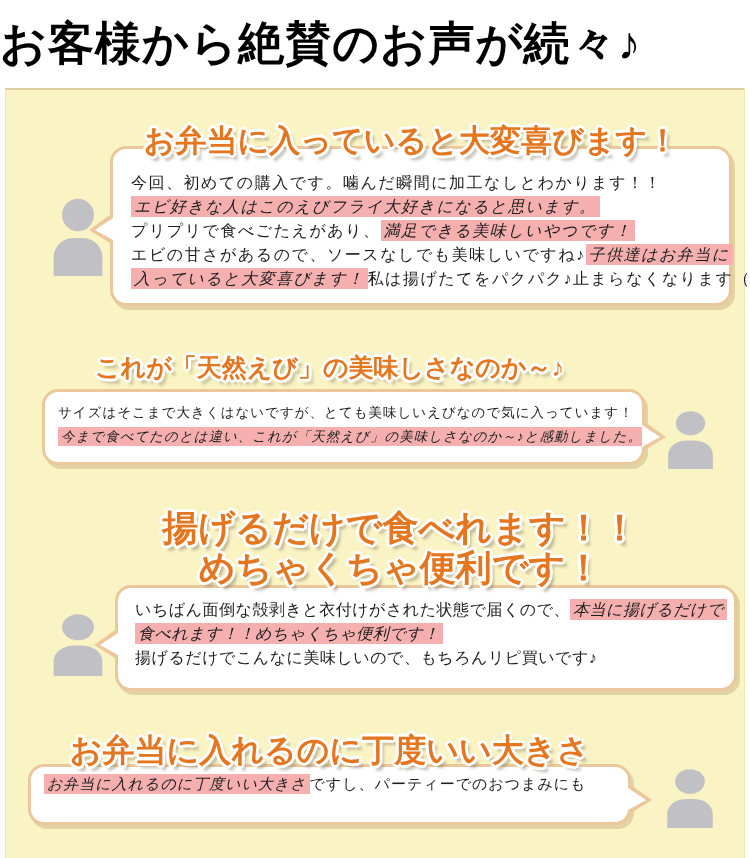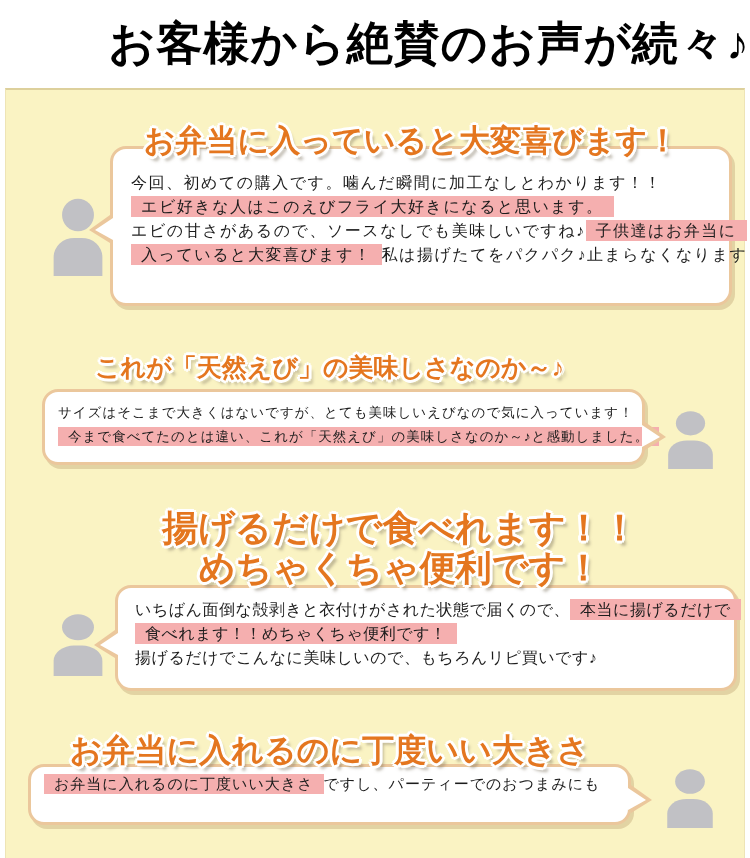--- a/index.html
+++ b/index.html
@@ -10,41 +10,41 @@
     --bubbleshadow:rgba(213,193,146,.65);
     --highlight:#f5afaf;
     --avatar:#c1c1c5;
     --ink:#1c1c1c;
   }
   *{margin:0;padding:0;box-sizing:border-box;}
   html,body{width:750px;height:858px;background:#fff;overflow:hidden;
     font-family:"Liberation Serif","DejaVu Serif",serif;}
   .stage{position:relative;width:750px;height:858px;}
 
-  .main-title{position:absolute;top:10px;left:0;width:750px;text-align:right;
+  .main-title{position:absolute;top:10px;left:0;width:750px;text-align:left;
     font-size:46px;font-weight:900;color:#000;letter-spacing:1px;line-height:68px;}
 
   .panel{position:absolute;left:5px;top:88px;width:740px;height:770px;
     background:var(--panel);border-top:2px solid var(--paneledge);
     border-left:1px solid #eee4b6;border-right:1px solid #eee4b6;}
 
   .testimonial{position:absolute;left:0;top:0;width:750px;}
 
   .t-heading{position:absolute;text-align:center;font-weight:900;color:var(--accent);
     z-index:3;line-height:1.12;white-space:nowrap;
     text-shadow:-2px -2px 0 #fff,2px -2px 0 #fff,-2px 2px 0 #fff,2px 2px 0 #fff,
       -3px 0 0 #fff,3px 0 0 #fff,0 -3px 0 #fff,0 3px 0 #fff,
       4px 5px 3px rgba(130,120,100,.5);}
   .h-line{display:block;}
 
   .bubble{position:absolute;background:#fff;border:3px solid var(--bubbleborder);
     border-radius:16px;box-shadow:3px 4px 0 var(--bubbleshadow);z-index:2;}
   .t-lines{color:var(--ink);}
   .line{white-space:nowrap;line-height:24px;}
-  .hl{background:var(--highlight);padding:2px 10px;}
+  .hl{background:var(--highlight);padding:2px 3px;font-style:italic;}
 
   .tail{position:absolute;width:0;height:0;z-index:4;}
   .tail::before,.tail::after{content:"";position:absolute;border-style:solid;width:0;height:0;}
   .tail-left::before{left:-21px;top:0;border-width:15px 21px 13px 0;
     border-color:transparent var(--bubbleborder) transparent transparent;}
   .tail-left::after{left:-15px;top:3px;border-width:12px 18px 10px 0;
     border-color:transparent #fff transparent transparent;}
   .tail-right::before{right:-21px;top:0;border-width:15px 0 13px 21px;
     border-color:transparent transparent transparent var(--bubbleborder);}
   .tail-right::after{right:-15px;top:3px;border-width:12px 0 10px 18px;
@@ -97,20 +97,21 @@
 
   <section class="testimonial t1">
     <h2 class="t-heading">
         <span class="h-line">お弁当に入っていると大変喜びます！</span>
       </h2>
     <div class="bubble">
       <div class="tail tail-left"></div>
       <div class="t-lines">
           <div class="line"><span>今回、初めての購入です。噛んだ瞬間に加工なしとわかります！！</span></div>
           <div class="line"><span class="hl">エビ好きな人はこのえびフライ大好きになると思います。</span></div>
+          <div class="line"><span>プリプリで食べごたえがあり、</span><span class="hl">満足できる美味しいやつです！</span></div>
           <div class="line"><span>エビの甘さがあるので、ソースなしでも美味しいですね♪</span><span class="hl">子供達はお弁当に</span></div>
           <div class="line"><span class="hl">入っていると大変喜びます！</span><span>私は揚げたてをパクパク♪止まらなくなります（笑）</span></div>
         </div>
     </div>
     <div class="avatar">
       <svg viewBox="0 0 64 84" preserveAspectRatio="none">
           <circle cx="32" cy="20" r="17" fill="#c1c1c5"></circle>
           <path d="M6 84 v-20 a22 20 0 0 1 22 -20 h8 a22 20 0 0 1 22 20 v20 z" fill="#c1c1c5"></path>
         </svg>
     </div>

